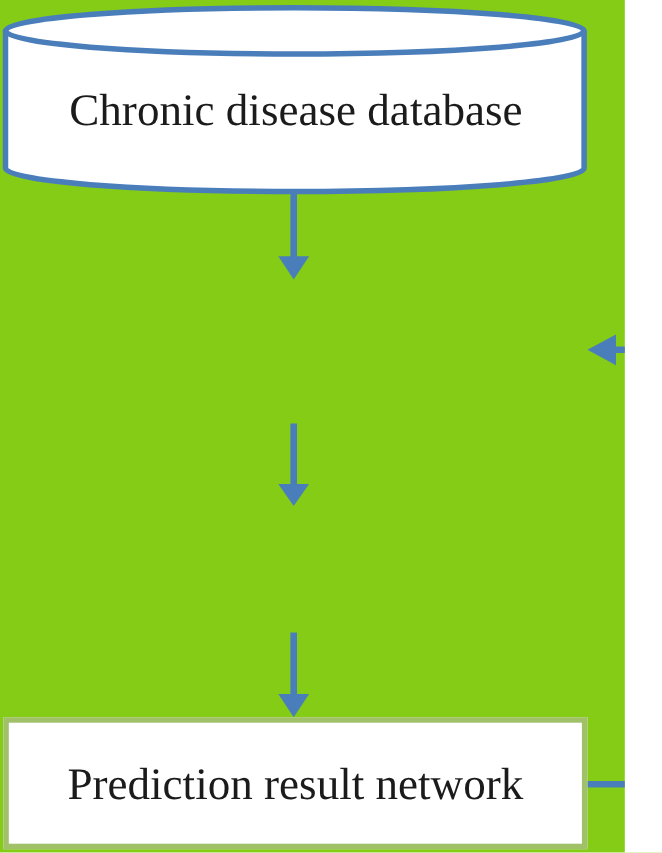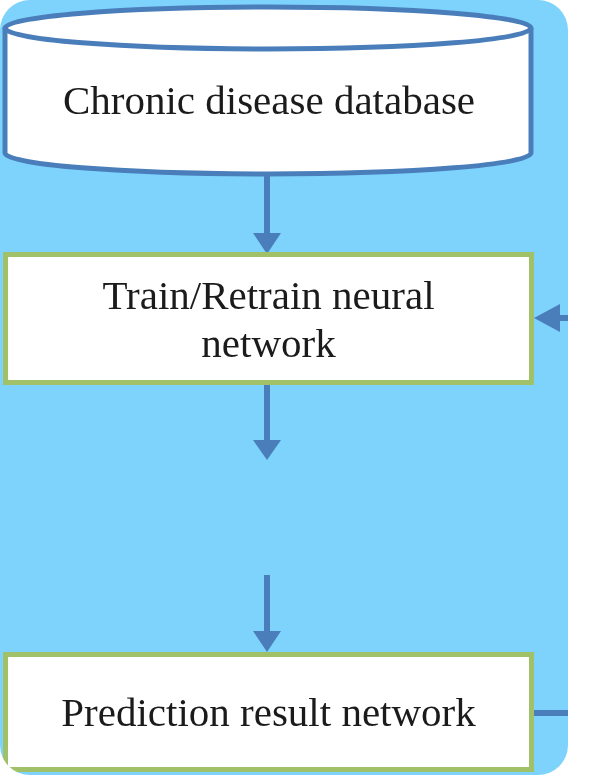--- a/index.html
+++ b/index.html
@@ -1,23 +1,22 @@
 <!DOCTYPE html>
 <html><head>
 <meta charset="utf-8">
 <style>
   html, body { margin: 0; padding: 0; background: #ffffff; }
   #canvas {
     position: relative;
     width: 568px;
     height: 775px;
-    background: #7dd3fc;
+    background: #84cc16;
     overflow: hidden;
     font-family: "Liberation Serif", "DejaVu Serif", serif;
-    border-radius: 30px;
   }
   #connector-layer {
     position: absolute;
     left: 0; top: 0;
     width: 602px; height: 775px;
     z-index: 1;
   }
   .flow-box {
     position: absolute;
     left: 3px;
@@ -81,22 +80,19 @@
     </g>
 
     <g>
       <polyline points="533,713 597,713 597,318 560,318" fill="none" stroke="#4a7ebb" stroke-width="6" stroke-linejoin="miter"></polyline>
       <polygon points="560,304 560,332 534,318" fill="#4a7ebb"></polygon>
     </g>
   </svg>
 
   <div id="cylinder-label">Chronic disease database</div>
 
-  <div class="flow-box" id="box-train">
-    <div class="box-label">Train/Retrain neural network</div>
-  </div>
 
 
   <div class="flow-box" id="box-feedback">
     <div class="box-label">Prediction result network</div>
   </div>
 
 </div>
 
 </body></html>

